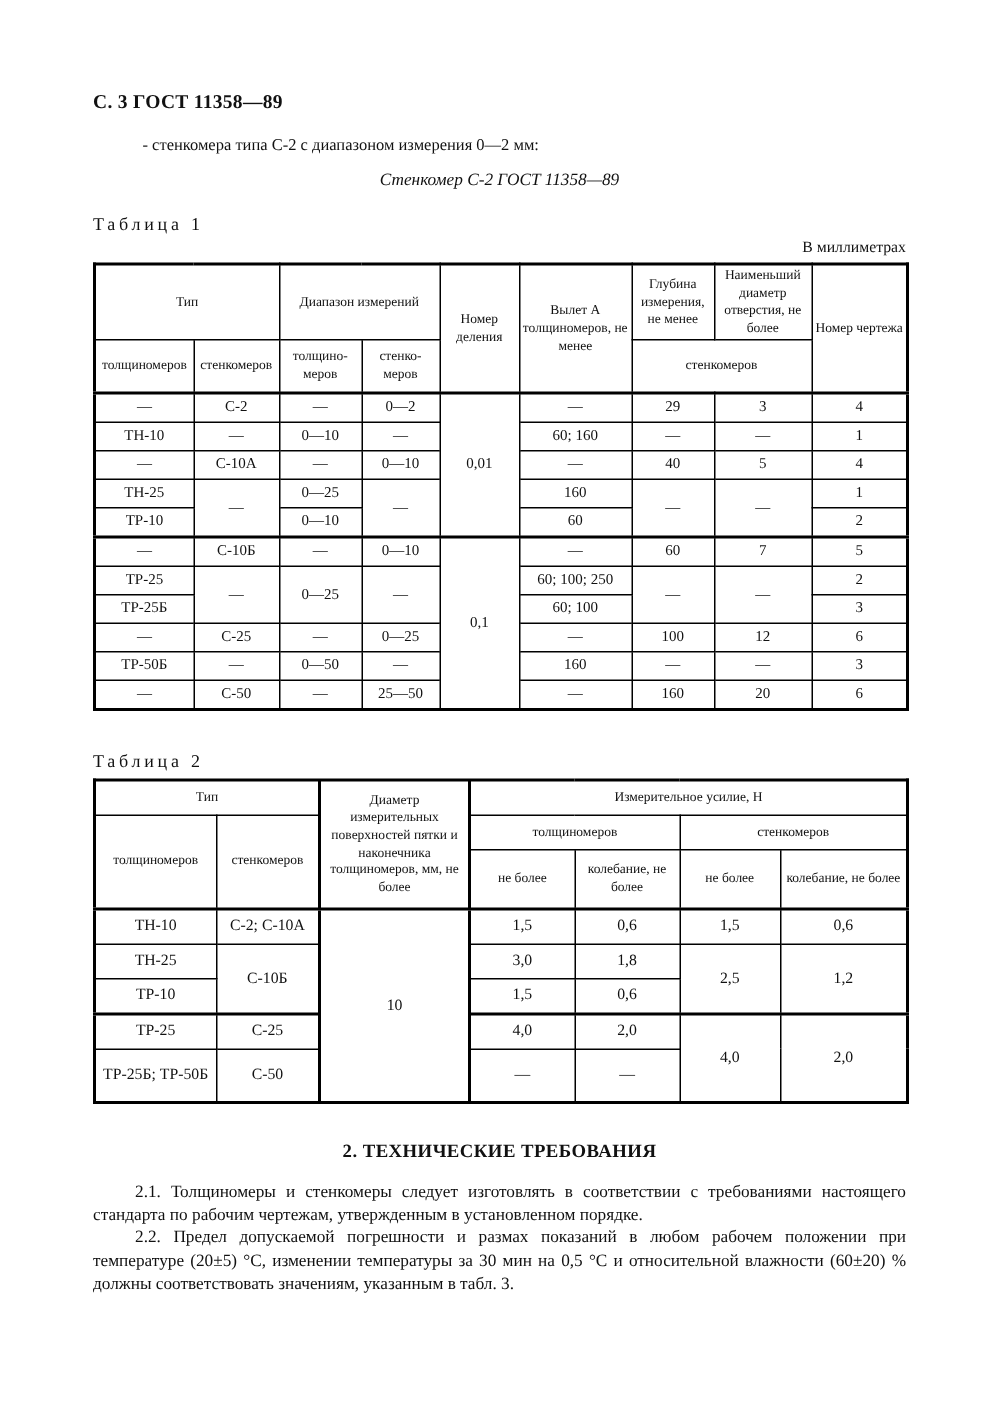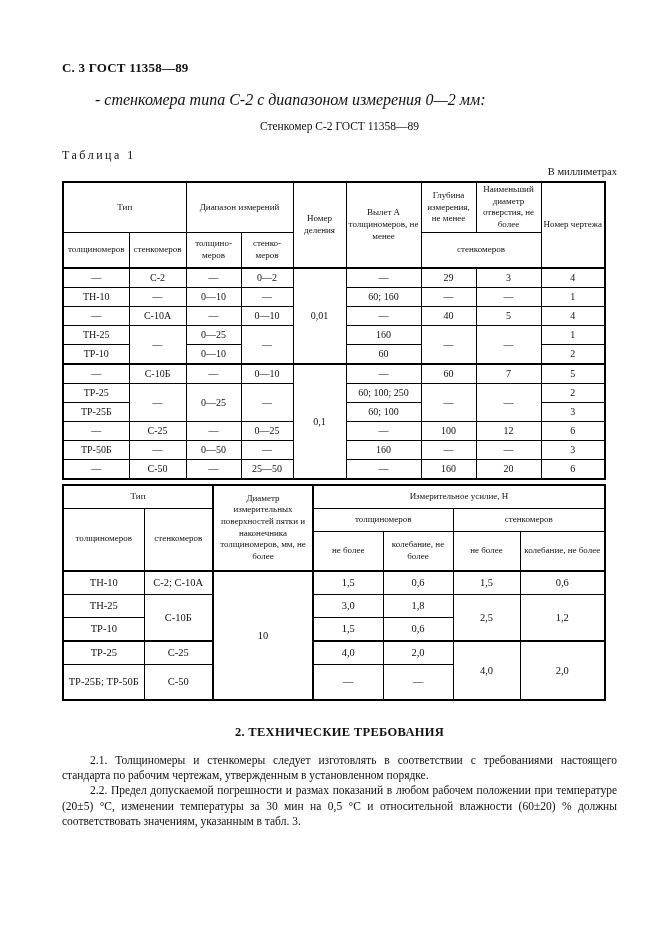--- a/index.html
+++ b/index.html
@@ -3,26 +3,26 @@
 <meta charset="utf-8">
 <style>
   html,body { margin:0; padding:0; background:#ffffff; }
   .page {
     position: relative;
     width: 661px; height: 936px;
     background: #ffffff;
     color: #111;
     font-family: "Liberation Serif", "DejaVu Serif", serif;
     box-sizing: border-box;
-    padding: 60px 44px 0 62px;
+    padding: 60px 57px 0 62px;
     overflow: hidden;
   }
   .page-header { font-weight: bold; font-size: 13px; letter-spacing: 0.2px; }
-  .intro { margin: 15px 0 0 33px; font-size: 16px; font-style: italic; }
-  .designation { margin: 11px 0 0 0; text-align: center; font-size: 11.5px; }
+  .intro { margin: 15px 0 0 33px; font-size: 11px; }
+  .designation { margin: 11px 0 0 0; text-align: center; font-style: italic; font-size: 11.5px; }
   .tbl-label { margin-top: 16px; text-align: left; font-size: 12px; letter-spacing: 2.5px; }
   .tbl-units { margin-top: 3px; text-align: right; font-size: 10.5px; }
   .t2-label { margin-top: 26px; }
 
   table { border-collapse: collapse; table-layout: fixed; width: 542px; }
   .t1 { margin-top: 4px; }
   .t2 { margin-top: 4px; }
   th, td {
     border: 1px solid #000;
     text-align: center; vertical-align: middle;
@@ -195,20 +195,21 @@
         <td>—</td>
         <td>25—50</td>
         <td>—</td>
         <td>160</td>
         <td>20</td>
         <td>6</td>
       </tr>
     </tbody>
   </table>
 
+  <div class="tbl-label t2-label">Таблица 2</div>
 
   <table class="t2">
     <colgroup>
       <col style="width:81px">
         <col style="width:69px">
         <col style="width:100px">
       <col style="width:70px">
         <col style="width:70px">
         <col style="width:67px">
         <col style="width:85px">

